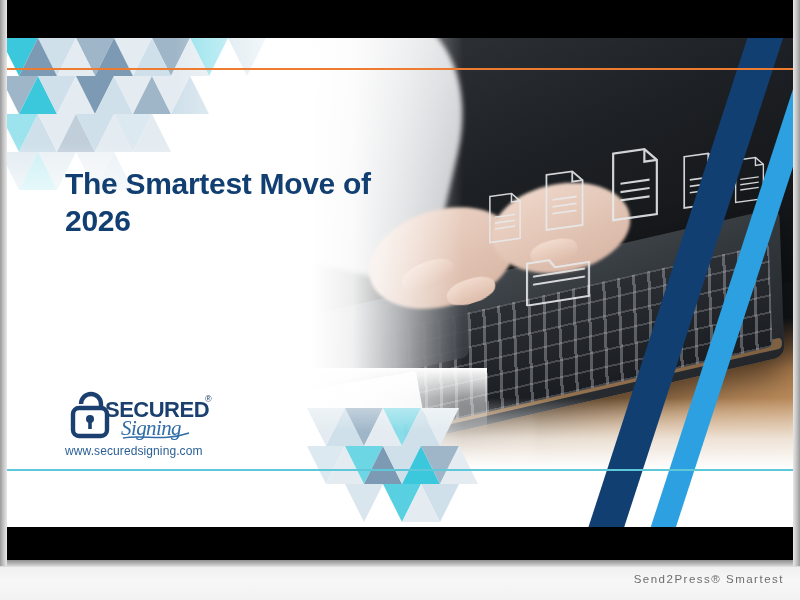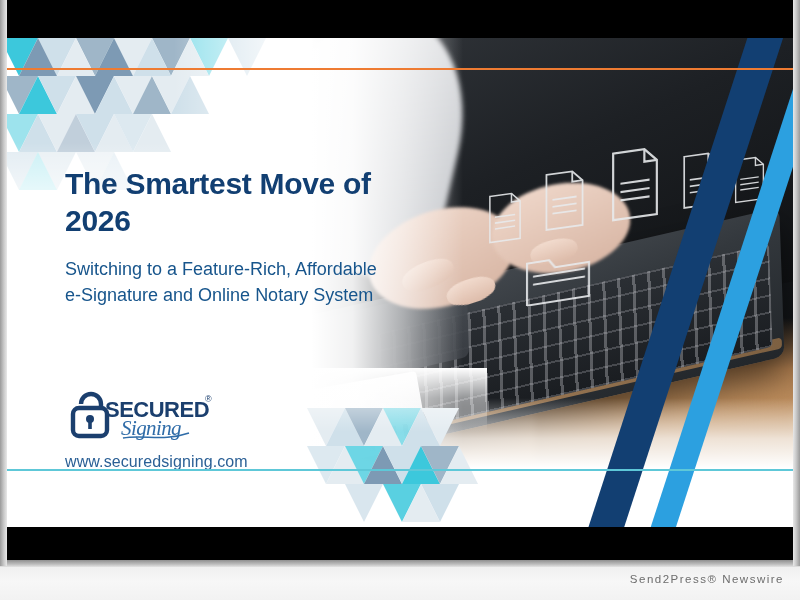--- a/index.html
+++ b/index.html
@@ -90,21 +90,21 @@
   .band-cyan{right:40px;top:-70px;width:24px;height:640px;background:#2ca0e0;transform:rotate(18deg);}
 
   
   .content{position:absolute;left:58px;top:128px;width:330px;z-index:28;}
   .headline{font-size:30px;line-height:1.22;font-weight:bold;letter-spacing:-.3px;margin:0 0 18px 0;}
   .subhead{font-size:18px;line-height:1.42;font-weight:normal;margin:0;}
 
   
   .logo{position:absolute;left:58px;top:348px;z-index:28;}
   .logo-mark{display:block;}
-  .logo-url{font-size:16px;color:#2a5f95;margin-top:9px;letter-spacing:.1px;}
+  .logo-url{font-size:12px;color:#2a5f95;letter-spacing:.1px;}
 
   
   .credit{position:absolute;right:16px;top:573px;font-size:11.5px;color:#6d6d6d;
           letter-spacing:1.5px;z-index:60;}
 </style>
 </head>
 <body>
 
 <div class="stage">
 
@@ -256,21 +256,20 @@
     </svg>
 
     <div class="band band-navy"></div>
     <div class="band band-cyan"></div>
 
     <div class="rule-orange"></div>
     <div class="rule-cyan"></div>
 
     <div class="content">
       <h1 class="headline" style="color:#123f72">The Smartest Move of 2026</h1>
-      <p class="subhead" style="color:#17558c">Switching to a Feature-Rich, Affordable e-Signature and Online Notary System</p>
     </div>
 
     <div class="logo">
       <svg class="logo-mark" width="152" height="58" viewBox="0 0 152 58">
         <g fill="none" stroke="#1b3f6e" stroke-width="4.4">
           <path d="M16 18 a10 10 0 1 1 20 0 v5"></path>
         </g>
         <rect x="8" y="22" width="34" height="28" rx="6" fill="none" stroke="#1b3f6e" stroke-width="4.4"></rect>
         <circle cx="25" cy="33" r="4" fill="#1b3f6e"></circle>
         <rect x="23.2" y="34" width="3.6" height="9" fill="#1b3f6e"></rect>
@@ -283,15 +282,15 @@
     </div>
 
   </div>
 
   <div class="bar-top"></div>
   <div class="bar-bottom"></div>
   <div class="edge-left"></div>
   <div class="edge-right"></div>
   <div class="edge-bottom"></div>
   <div class="footer-zone"></div>
-  <div class="credit">Send2Press® Newswire</div>
+  <div class="credit">Send2Press® Smartest</div>
 
 </div>
 
 </body></html>

